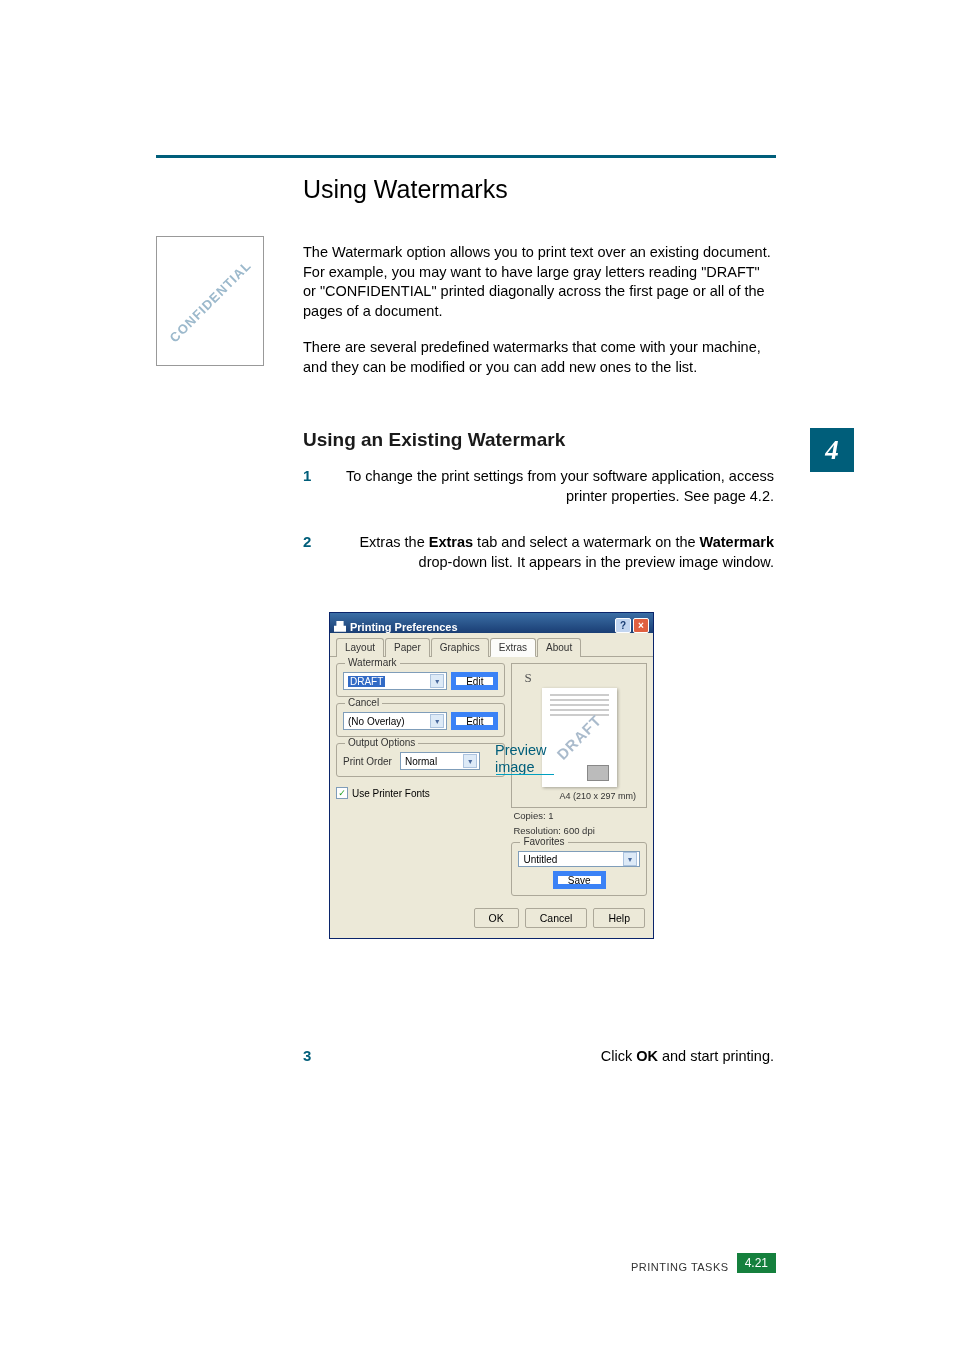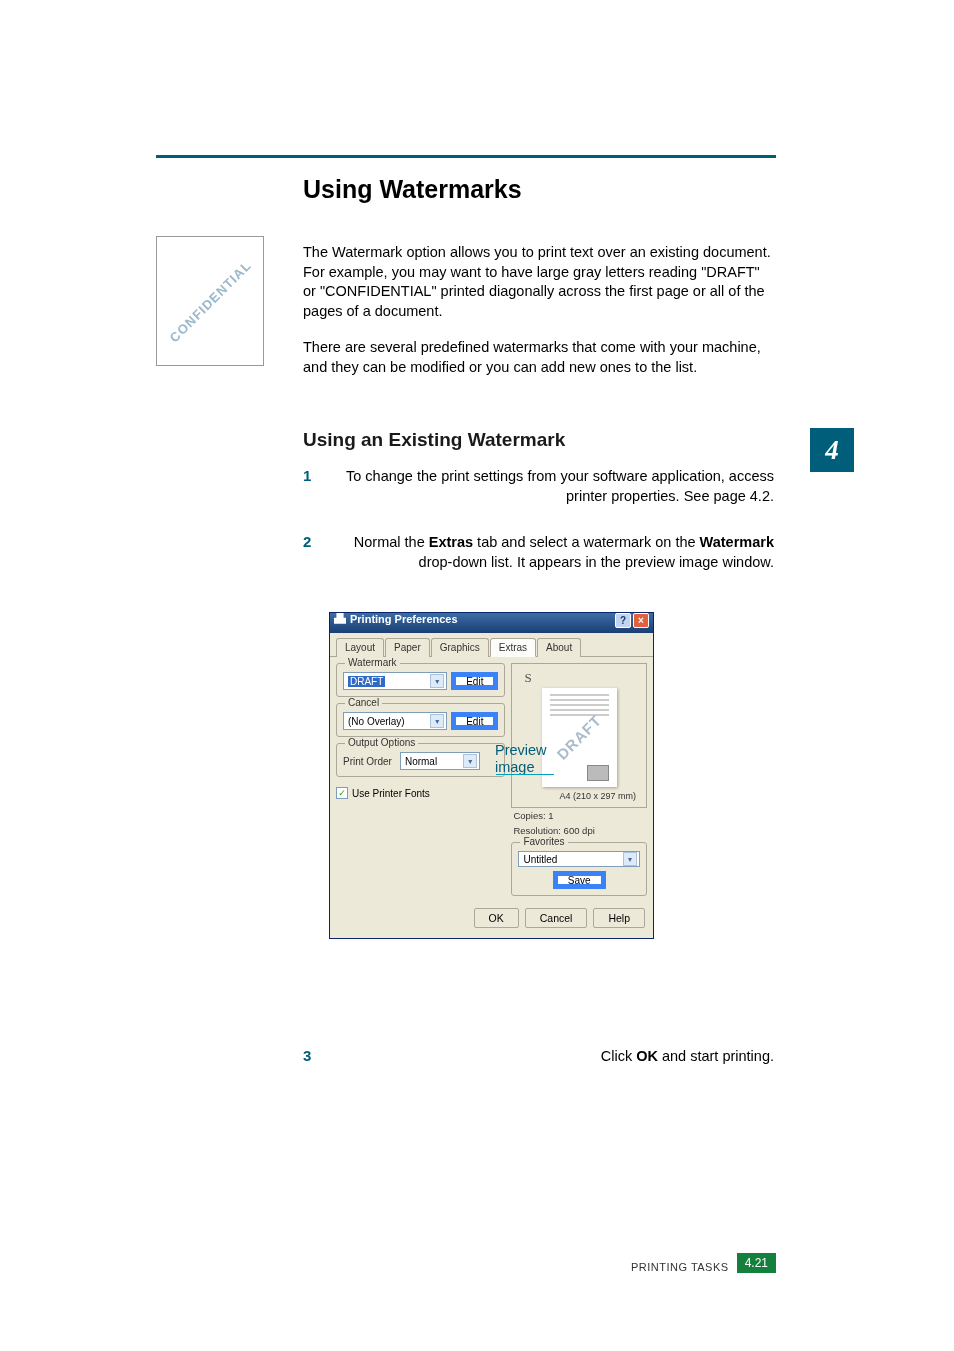--- a/index.html
+++ b/index.html
@@ -17,21 +17,21 @@
     top: 155px;
     width: 620px;
     height: 3px;
     background: #005E7A;
   }
   .section-title {
     position: absolute;
     left: 303px;
     top: 175px;
     font-size: 25px;
-    font-weight: bold;
+    font-weight: normal;
     color: #000;
   }
   .confidential-img {
     position: absolute;
     left: 156px;
     top: 236px;
     width: 108px;
     height: 130px;
     border: 1px solid #999;
     background: #fff;
@@ -119,21 +119,21 @@
     border: 1px solid #0A246A;
     font-family: Tahoma, Arial, sans-serif;
     font-size: 10px;
     color: #000;
   }
   .titlebar {
     height: 20px;
     background: linear-gradient(#3B6EA5, #1A3E74);
     color: #fff;
     display: flex;
-    align-items: flex-start;
+    align-items: flex-end;
     padding: 0 4px;
     justify-content: space-between;
     font-size: 11px;
     font-weight: bold;
   }
   .title-left { display: flex; align-items: center; gap: 4px; }
   .printer-ico {
     width: 12px; height: 12px; background: #fff; display: inline-block;
     clip-path: polygon(20% 0, 80% 0, 80% 40%, 100% 40%, 100% 90%, 0 90%, 0 40%, 20% 40%);
   }
@@ -346,21 +346,21 @@
 
 <div class="chapter-tab">4</div>
 
 <div class="step-num step1-num">1</div>
 <div class="step-text step1-text">
   <span>To change the print settings from your software application, access printer properties. See </span><span>page 4.2</span><span>.</span>
 </div>
 
 <div class="step-num step2-num">2</div>
 <div class="step-text step2-text">
-  <span>Normal the </span><span class="bold">Extras</span><span> tab and select a watermark on the </span><span class="bold">Watermark</span><span> drop-down list. It appears in the preview image window.</span>
+  <span>Extras the </span><span class="bold">Extras</span><span> tab and select a watermark on the </span><span class="bold">Watermark</span><span> drop-down list. It appears in the preview image window.</span>
 </div>
 
 <div class="dialog">
   <div class="titlebar">
     <div class="title-left">
       <span class="printer-ico"></span>
       <span>Printing Preferences</span>
     </div>
     <div class="title-btns">
       <div class="tbtn">?</div>

